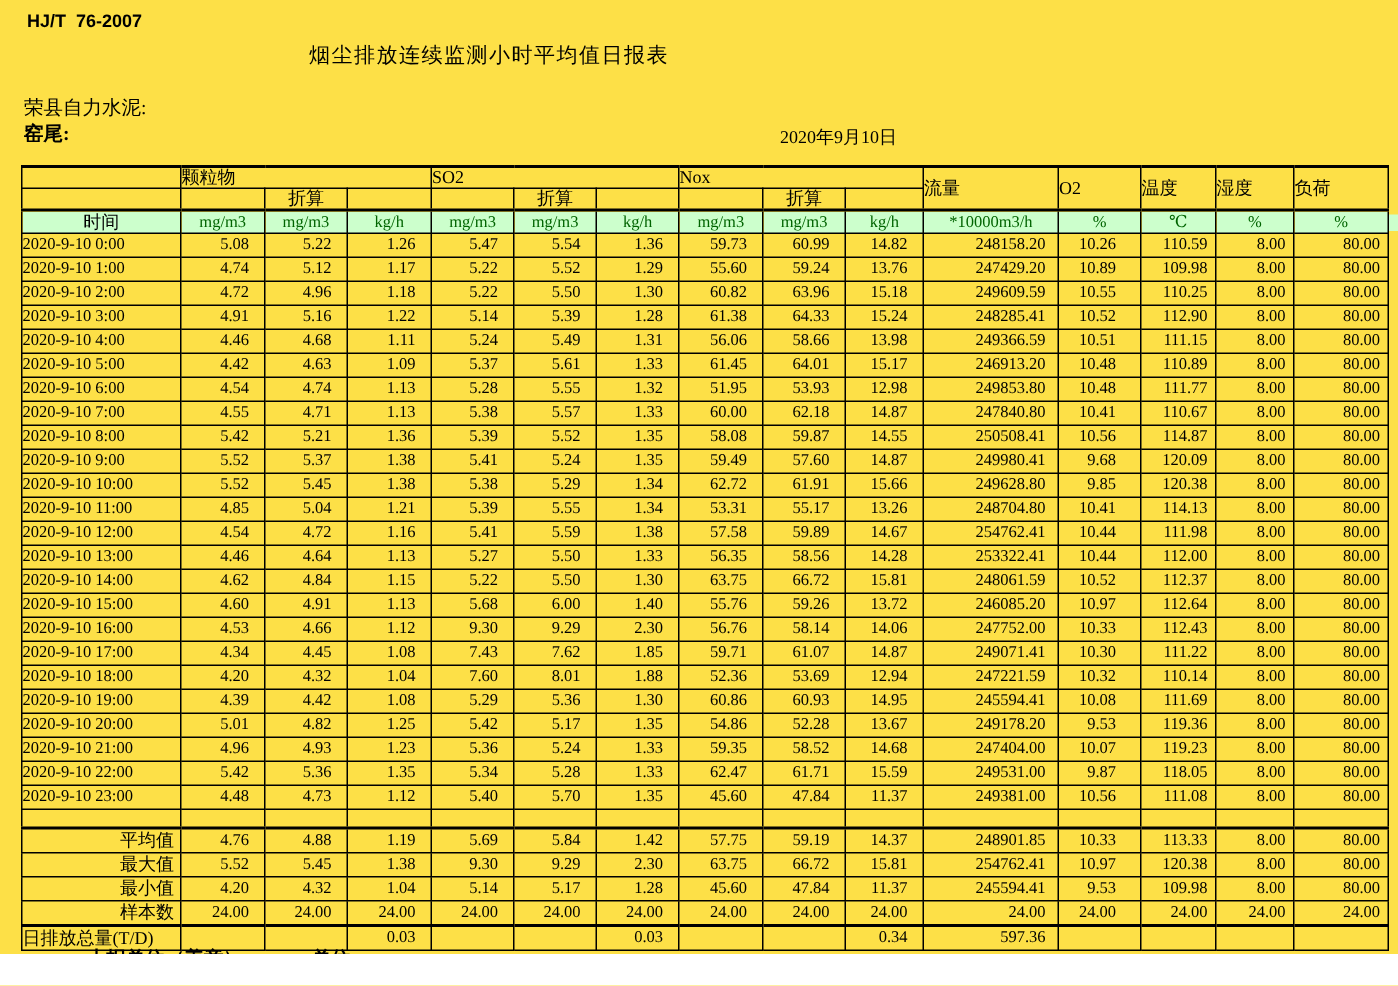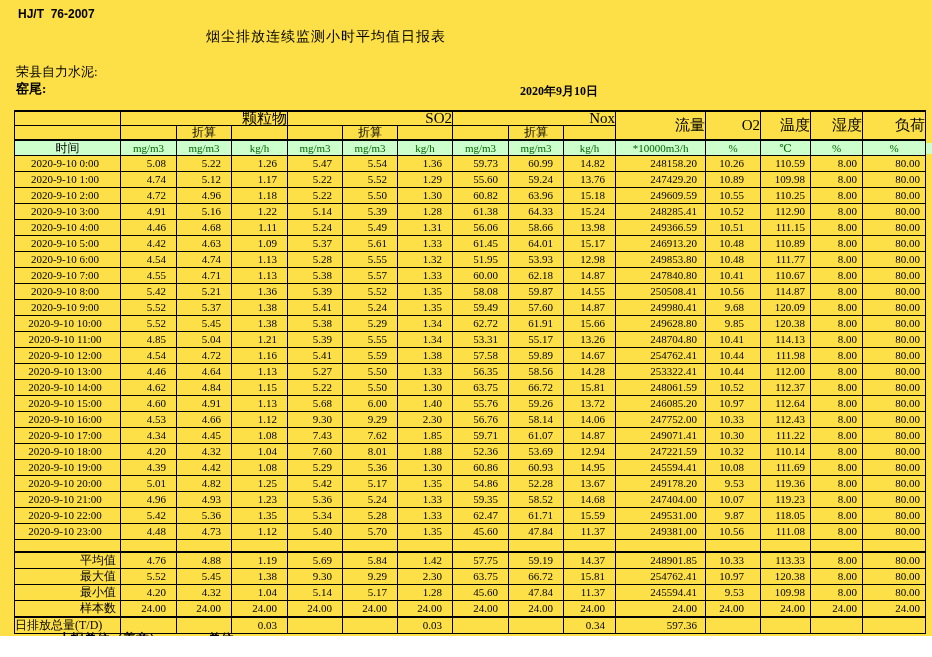--- a/index.html
+++ b/index.html
@@ -3,39 +3,39 @@
 <meta charset="utf-8">
 <style>
   html,body{margin:0;padding:0;background:#fff;}
   .page{position:relative;width:932px;height:636px;background:#fde047;overflow:hidden;
         font-family:"Liberation Serif","DejaVu Serif",serif;color:#000;}
   .abs{position:absolute;white-space:pre;}
   .std-code{left:18px;top:7px;font-size:12px;font-weight:bold;font-family:"Liberation Sans","DejaVu Sans",sans-serif;}
   .doc-title{left:206px;top:28px;font-size:14px;font-weight:normal;letter-spacing:1px;}
   .company{left:16px;top:63px;font-size:13px;font-weight:normal;}
   .site{left:16px;top:80px;font-size:13px;font-weight:bold;}
-  .date{left:520px;top:83px;font-size:12px;font-weight:bold;}
+  .date{left:520px;top:83px;font-size:12px;}
   .foot-flow{left:16px;top:612px;font-size:13px;font-weight:bold;}
   .foot-report{left:16px;top:630px;font-size:13px;font-weight:bold;margin-left:42px;}
   .foot-unit{left:208px;top:630px;font-size:13px;font-weight:bold;}
   .green-stub{left:926px;top:143px;width:6px;height:11px;background:#ccffcc;}
 
   table.report{position:absolute;left:14px;top:110px;width:911px;border-collapse:collapse;table-layout:fixed;}
   .report td,.report th{border:1px solid #000;padding:0;height:15px;line-height:13px;
         font-size:11px;font-weight:normal;white-space:nowrap;overflow:hidden;}
-  .report thead th{font-size:15px;text-align:right;}
+  .report thead th{font-size:12px;text-align:left;}
   tr.ghead td,tr.ghead th{border-top:2px solid #000;height:13px;}
   tr.shead td{height:13px;text-align:center;font-size:12px;}
   tr.unit-row td{background:#ccffcc;color:#006400;text-align:center;font-size:11px;border-top:2px solid #000;height:14px;}
   tr.unit-row td.time-h{color:#000;font-size:12px;}
   td.num{text-align:right;padding-right:10px;}
   td.p9{padding-right:8px;}
   td.p10{padding-right:16px;}
   td.p11,td.p12,td.p13{padding-right:5px;}
-  td.cell-time{text-align:center;padding-right:5px;font-size:11px;}
+  td.cell-time{text-align:left;padding-right:5px;font-size:11px;}
   tr.spacer td{height:11px;}
   tr.sum-first td{border-top:2px solid #000;}
   tr.samples td{border-bottom:2px solid #000;}
   td.sum-label{text-align:right;padding-right:4px;font-size:12px;}
   td.total-label{text-align:left;font-size:12px;white-space:nowrap;}
 </style>
 </head>
 <body>
 
 <div class="page">

